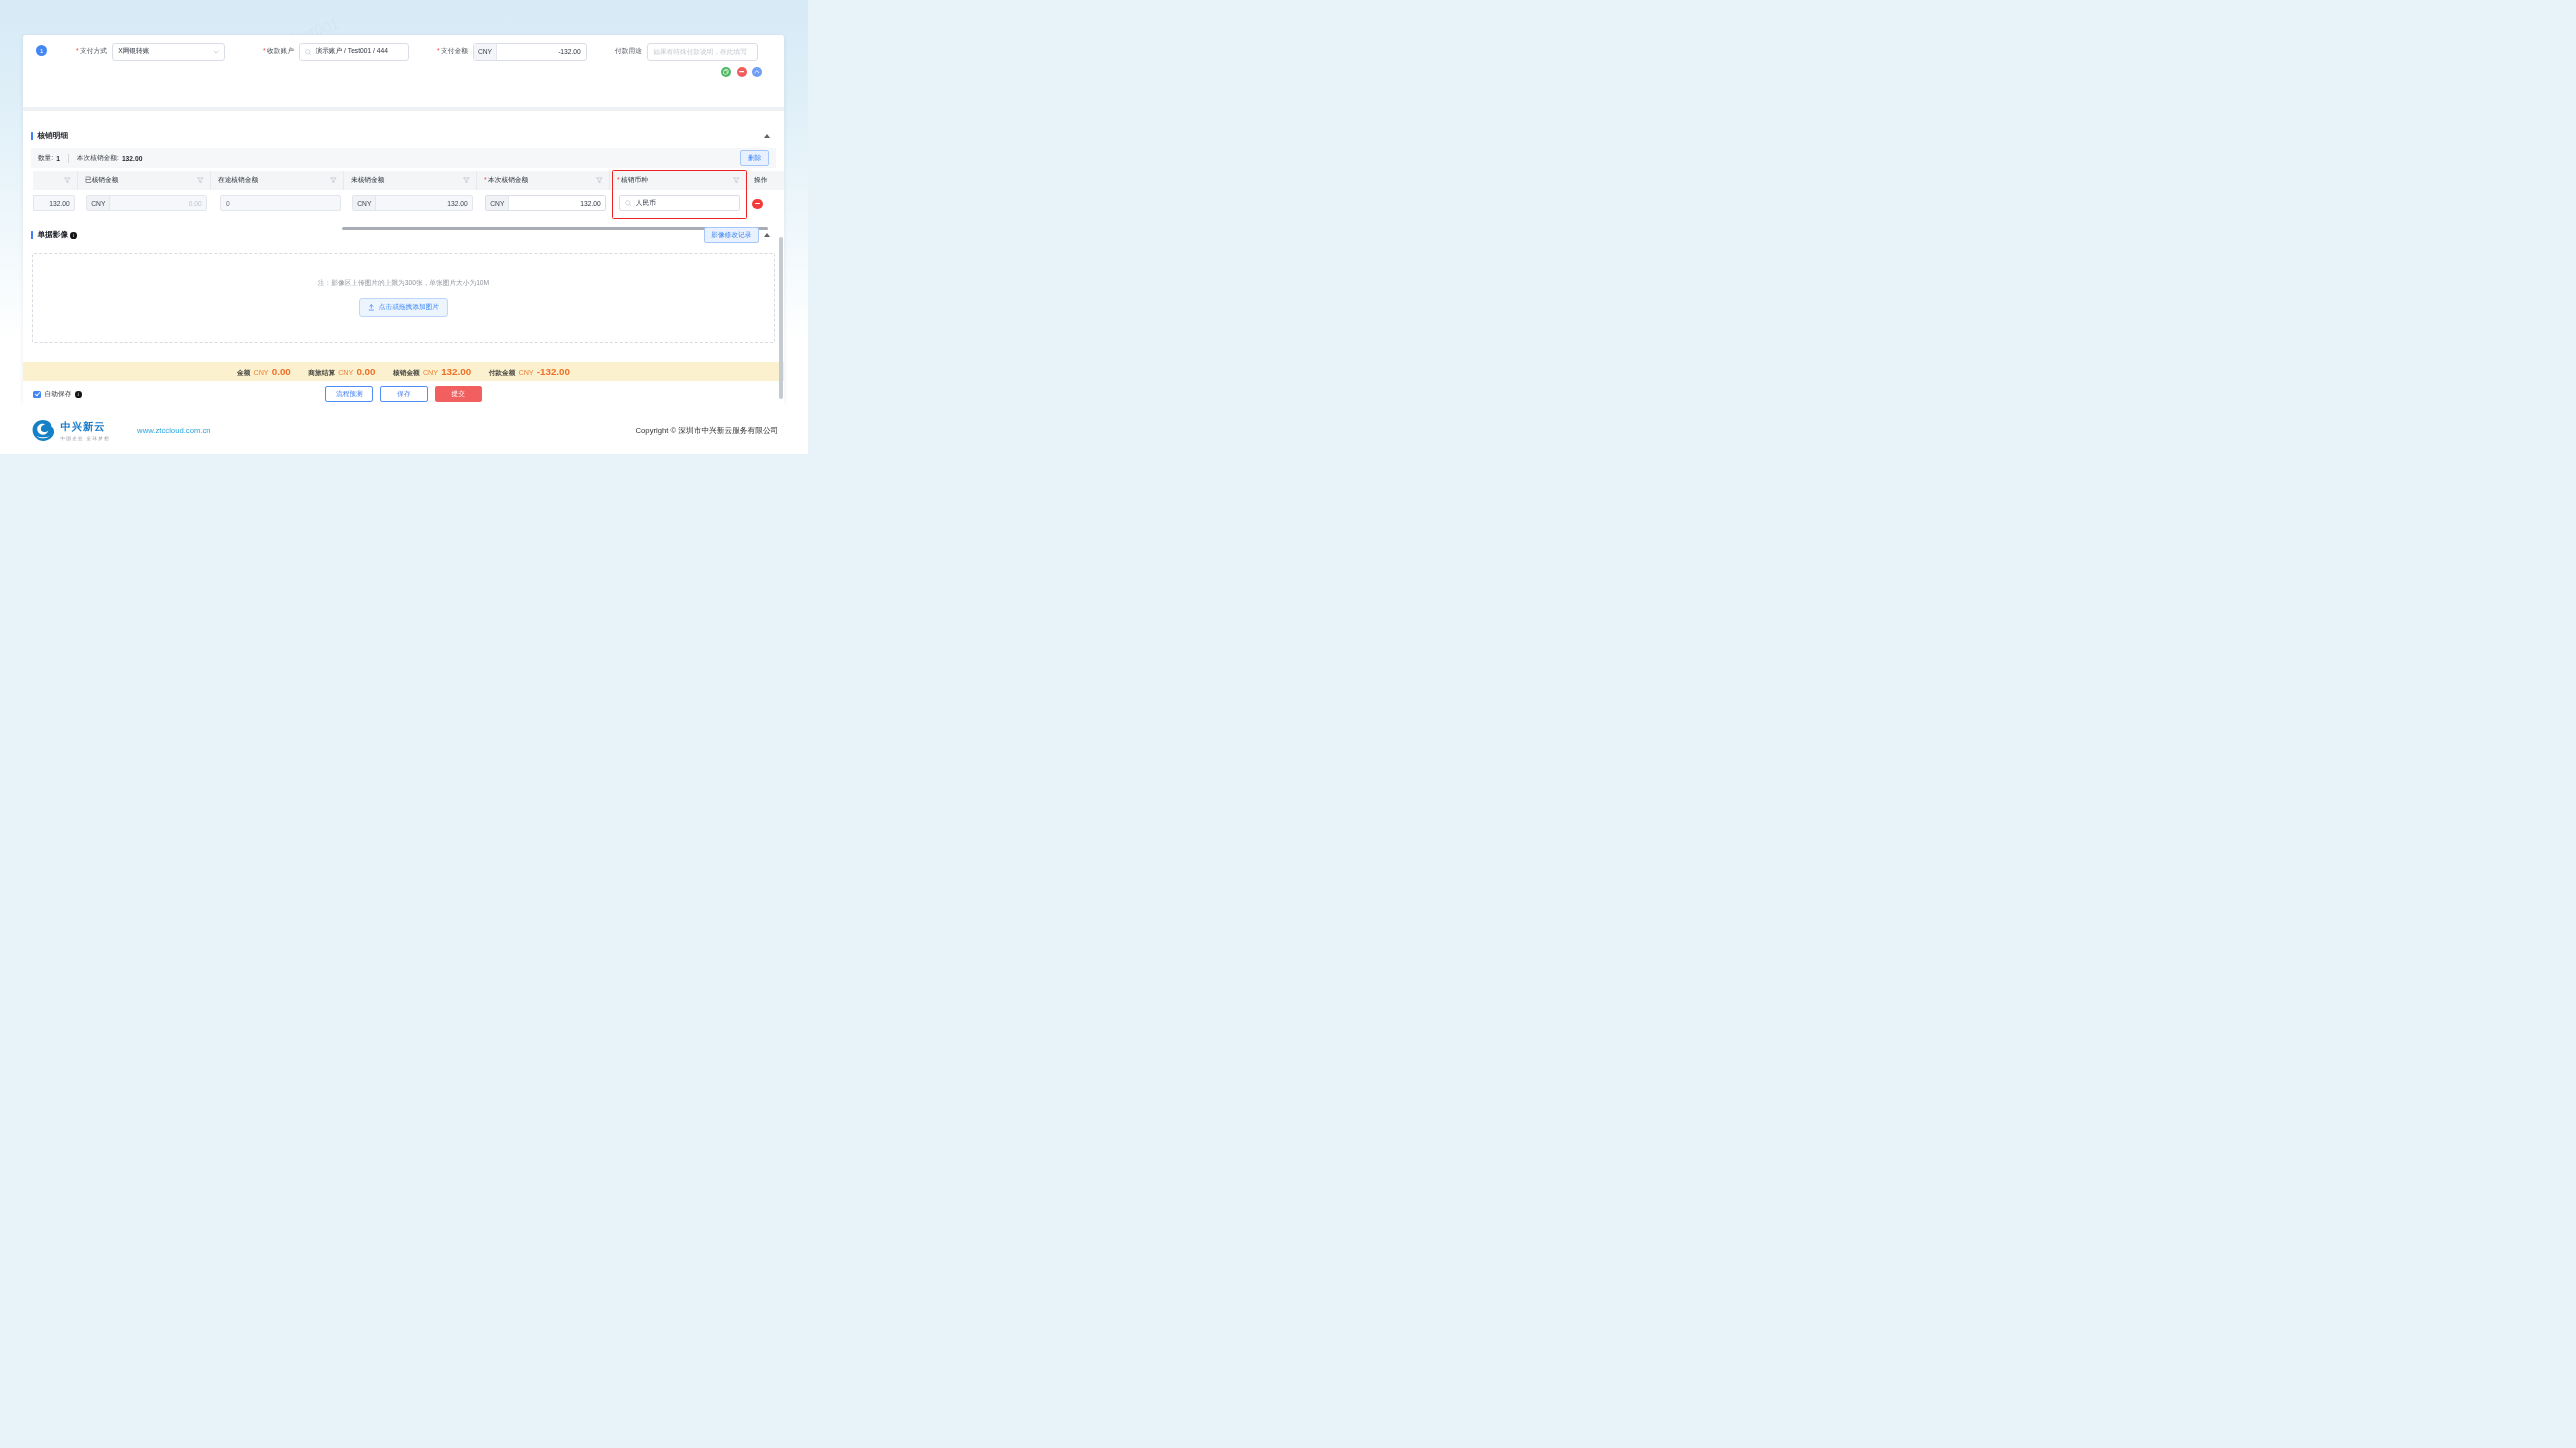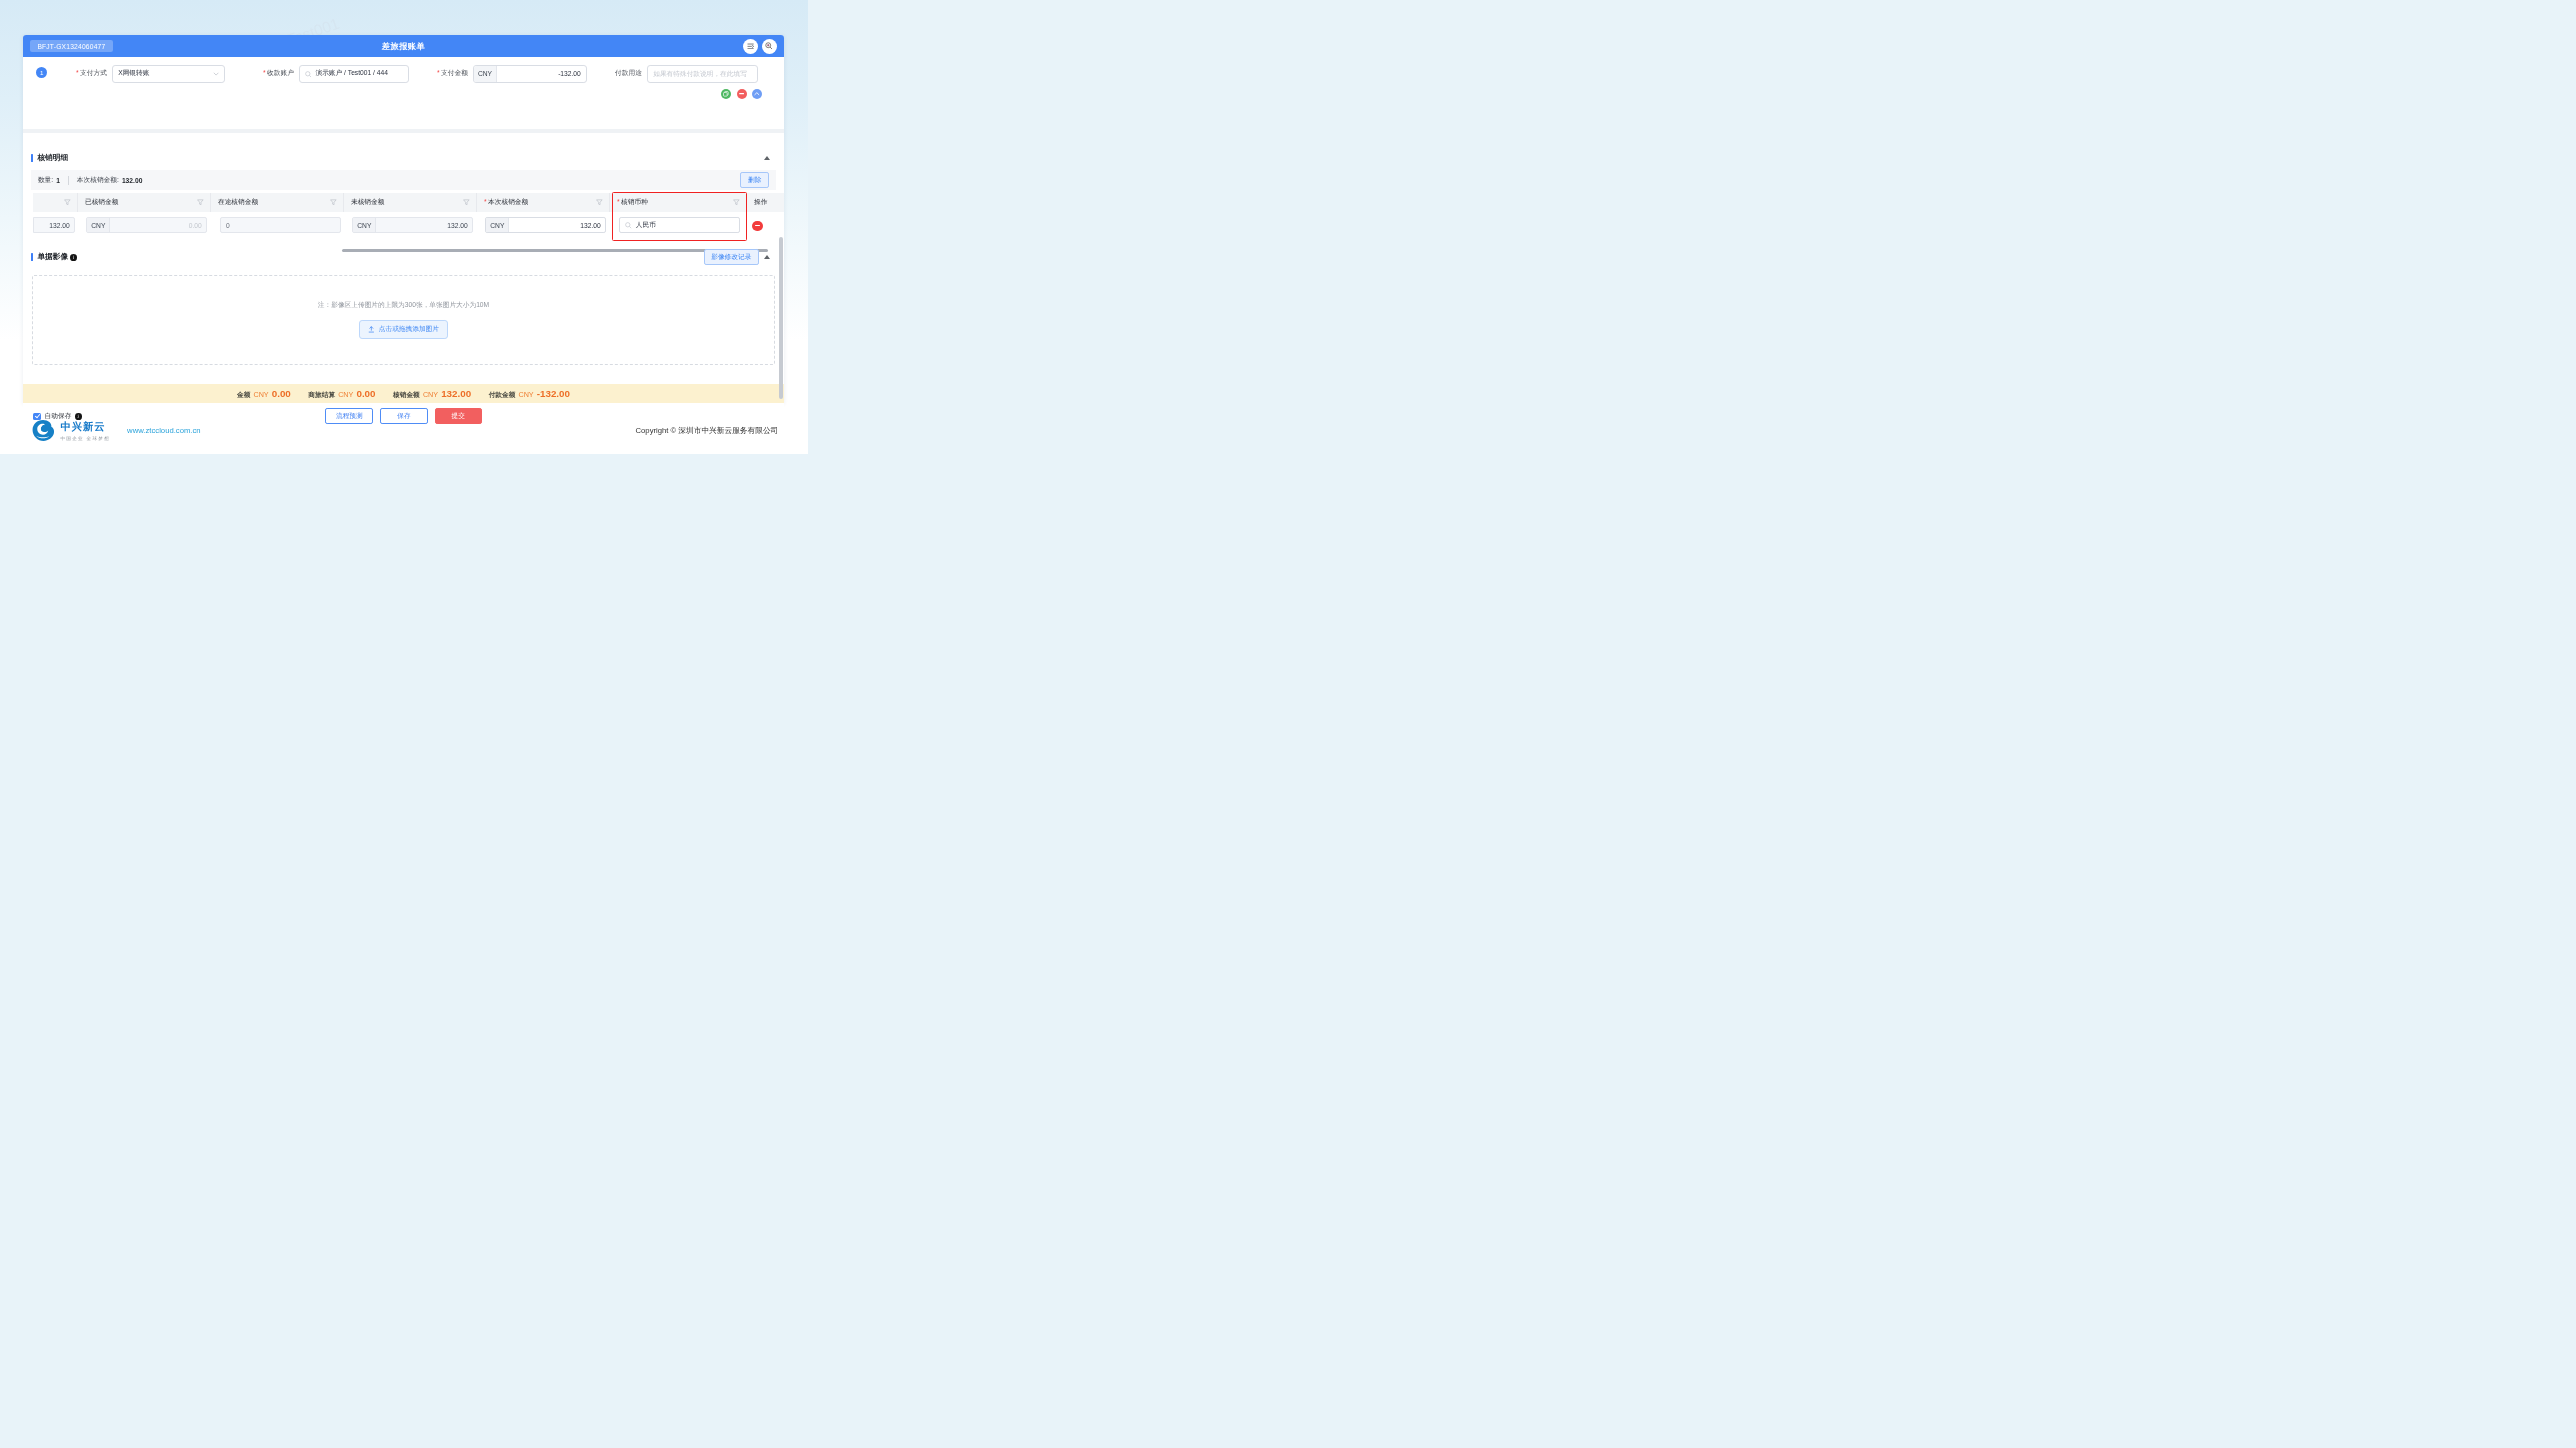--- a/index.html
+++ b/index.html
@@ -125,21 +125,21 @@
   .btn-outline{ min-width:48px; height:16px; background:#fff; border:0.5px solid #4e8cf6; color:#3c7df2; border-radius:2.1px; font-size:6.7px; display:flex; align-items:center; justify-content:center; cursor:pointer; }
   .btn-danger{ min-width:47px; height:16px; background:#f25f5f; border:0.5px solid #f25f5f; color:#fff; border-radius:2.1px; font-size:6.7px; display:flex; align-items:center; justify-content:center; cursor:pointer; }
 
   .v-scroll{ position:absolute; right:1px; top:202px; width:3.6px; height:162px; background:#c6cad1; border-radius:2.1px; cursor:pointer; z-index:20; }
 
   
   .footer{ position:absolute; left:23px; right:23px; top:411px; height:39px; display:flex; align-items:center; z-index:10; }
   .logo-block{ display:flex; align-items:center; gap:5.7px; margin-left:7.7px; }
   .logo-texts .brand{ font-size:10.3px; font-weight:bold; color:#1478c8; letter-spacing:1px; }
   .logo-texts .tagline{ font-size:4.6px; color:#8a9097; letter-spacing:1.3px; margin-top:2.1px; }
-  .site-url{ margin-left:17px; font-size:7.7px; color:#29a2da; cursor:pointer; }
+  .site-url{ margin-left:27px; font-size:7.7px; color:#29a2da; cursor:pointer; }
   .copyright{ margin-left:auto; margin-right:6.7px; font-size:7.7px; color:#333; }
 
   svg{ display:block; }
 </style>
 </head>
 <body>
 
 <div class="page">
 
   <span class="wm light" style="left:286px; top:23px; font-size:15.5px;">Test001</span>
@@ -172,39 +172,20 @@
         <div class="wm-brand">中兴新云</div>
          <div class="wm-tag">中国企业  全球梦想</div>
       </div>
   </div>
   <div class="wm-logo" style="left:572px; top:291px;">
     <div class="wm-ring"></div>
   </div>
 
   <div class="card">
 
-    <div class="card-header">
-      <span class="doc-chip">BFJT-GX1324060477</span>
-      <span class="hd-title">差旅报账单</span>
-      <span class="hd-icons">
-        <span class="hd-icon-btn">
-          <svg width="7.7" height="6.7" viewBox="0 0 15 13">
-            <path d="M1 2h12M1 6.5h8.5M1 11h12" stroke="#5f6368" stroke-width="1.6" fill="none"></path>
-            <path d="M10 4l3 2.5-3 2.5" stroke="#5f6368" stroke-width="1.6" fill="none"></path>
-          </svg>
-        </span>
-        <span class="hd-icon-btn">
-          <svg width="7.7" height="7.7" viewBox="0 0 15 15">
-            <circle cx="6.3" cy="6.3" r="4.8" stroke="#564f45" stroke-width="1.4" fill="none"></circle>
-            <path d="M6.3 4v4.6M4 6.3h4.6" stroke="#7d2d4e" stroke-width="1.3"></path>
-            <path d="M9.9 9.9 L13.6 13.6" stroke="#564f45" stroke-width="1.5"></path>
-          </svg>
-        </span>
-      </span>
-    </div>
 
     <div class="form-sec">
       <span class="idx-badge">1</span>
 
       <div class="fgroup" style="left:28px;">
         <span class="flabel req" style="width:61px;">支付方式</span>
         <div class="ctrl select-ctrl">
           <span>X网银转账</span>
           <svg width="6.2" height="4.1" viewBox="0 0 12 8">
             <path d="M1.5 1.5 L6 6 L10.5 1.5" stroke="#c0c4cc" stroke-width="1.5" fill="none"></path>

